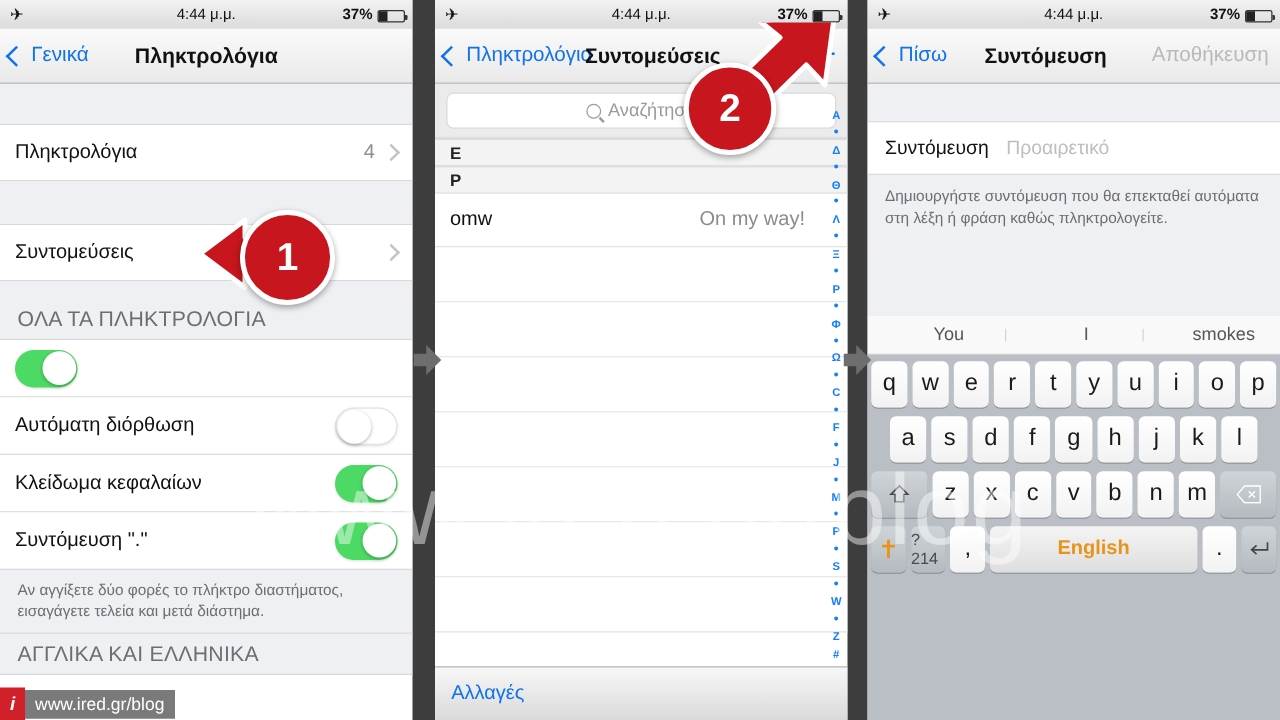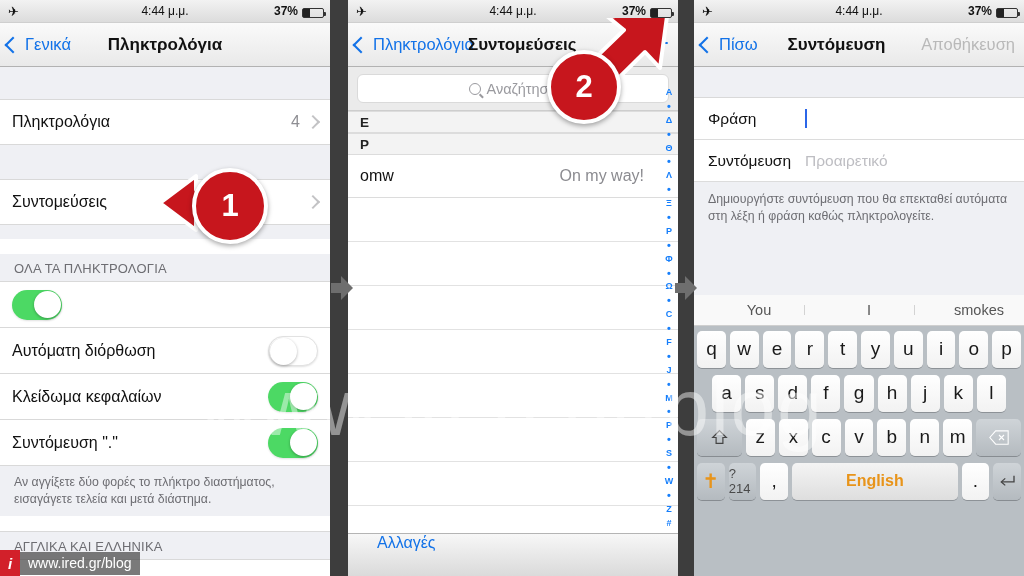--- a/index.html
+++ b/index.html
@@ -49,22 +49,22 @@
   .grp-gap{background:#eff0f4;}
   .row{
     background:#fff;height:46px;display:flex;align-items:center;
     padding:0 12px;border-bottom:1px solid #d9d9d9;box-sizing:border-box;
     position:relative;
   }
   .row-label{font-size:16px;color:#111;flex:1;}
   .row-value{font-size:16px;color:#8e8e93;margin-right:8px;}
   .disc{width:8px;height:8px;border-right:2px solid #c3c3c5;border-top:2px solid #c3c3c5;transform:rotate(45deg);}
   .sechead{
-    background:#eff0f4;padding:7px 14px 5px;font-size:13px;color:#6d6d72;
-    letter-spacing:.2px;border-bottom:1px solid #d9d9d9;margin-top:15px;
+    background:#eff0f4;padding:7px 14px 5px;font-size:17px;color:#6d6d72;
+    letter-spacing:.2px;border-bottom:1px solid #d9d9d9;
   }
   .footnote{
     background:#eff0f4;padding:8px 14px;font-size:12.3px;color:#6d6d72;line-height:1.38;
   }
 
   
   .sw{width:50px;height:30px;border-radius:16px;position:relative;box-sizing:border-box;
       box-shadow:0 1px 2px rgba(0,0,0,.12);}
   .sw.on{background:#4cd964;}
   .sw.off{background:#fff;border:1px solid #e2e2e2;}
@@ -99,21 +99,21 @@
   .shrow{background:#fff;height:43px;display:flex;align-items:center;padding:0 12px;
          border-bottom:1px solid #dcdcdc;box-sizing:border-box;}
   .sh-key{font-size:16px;color:#111;flex:1;}
   .sh-val{font-size:16px;color:#8b8b90;margin-right:22px;}
   .emptyrow{height:43px;border-bottom:1px solid #e2e2e2;background:#fff;}
 
   
   .toolbar{
     position:absolute;bottom:0;left:0;right:0;height:43px;
     background:linear-gradient(#f7f7f7,#dadada);border-top:1px solid #b4b4b4;
-    display:flex;align-items:flex-start;padding-left:29px;box-sizing:border-box;
+    display:flex;align-items:center;padding-left:13px;box-sizing:border-box;
   }
   .toolbar span{font-size:16px;color:#1272e8;cursor:pointer;}
 
   
   .frow{background:#fff;height:42px;display:flex;align-items:center;padding:0 14px;
         border-bottom:1px solid #dcdcdc;box-sizing:border-box;}
   .frow .flabel{font-size:15.5px;color:#111;width:97px;}
   .frow .fph{font-size:15.5px;color:#bdbdc2;}
   .caret{display:inline-block;width:2px;height:19px;background:#2b66e8;}
 
@@ -339,24 +339,20 @@
       <div class="nav-back">
         <span class="chev"></span>
         <span>Πίσω</span>
       </div>
       <div class="nav-title-off" style="left:70px;right:115px;">Συντόμευση</div>
       <div class="nav-right disabled">Αποθήκευση</div>
     </div>
 
     <div class="grp-gap" style="height:30px;border-bottom:1px solid #d9d9d9"></div>
 
-    <div class="frow">
-      <span class="flabel">Φράση</span>
-      <span class="caret"></span>
-    </div>
     <div class="frow">
       <span class="flabel">Συντόμευση</span>
       <span class="fph">Προαιρετικό</span>
     </div>
 
     <div class="footnote" style="padding:9px 14px 12px">Δημιουργήστε συντόμευση που θα επεκταθεί αυτόματα στη λέξη ή φράση καθώς πληκτρολογείτε.</div>
 
     <div class="grp-gap" style="height:58px"></div>
 
     <div class="predbar">

